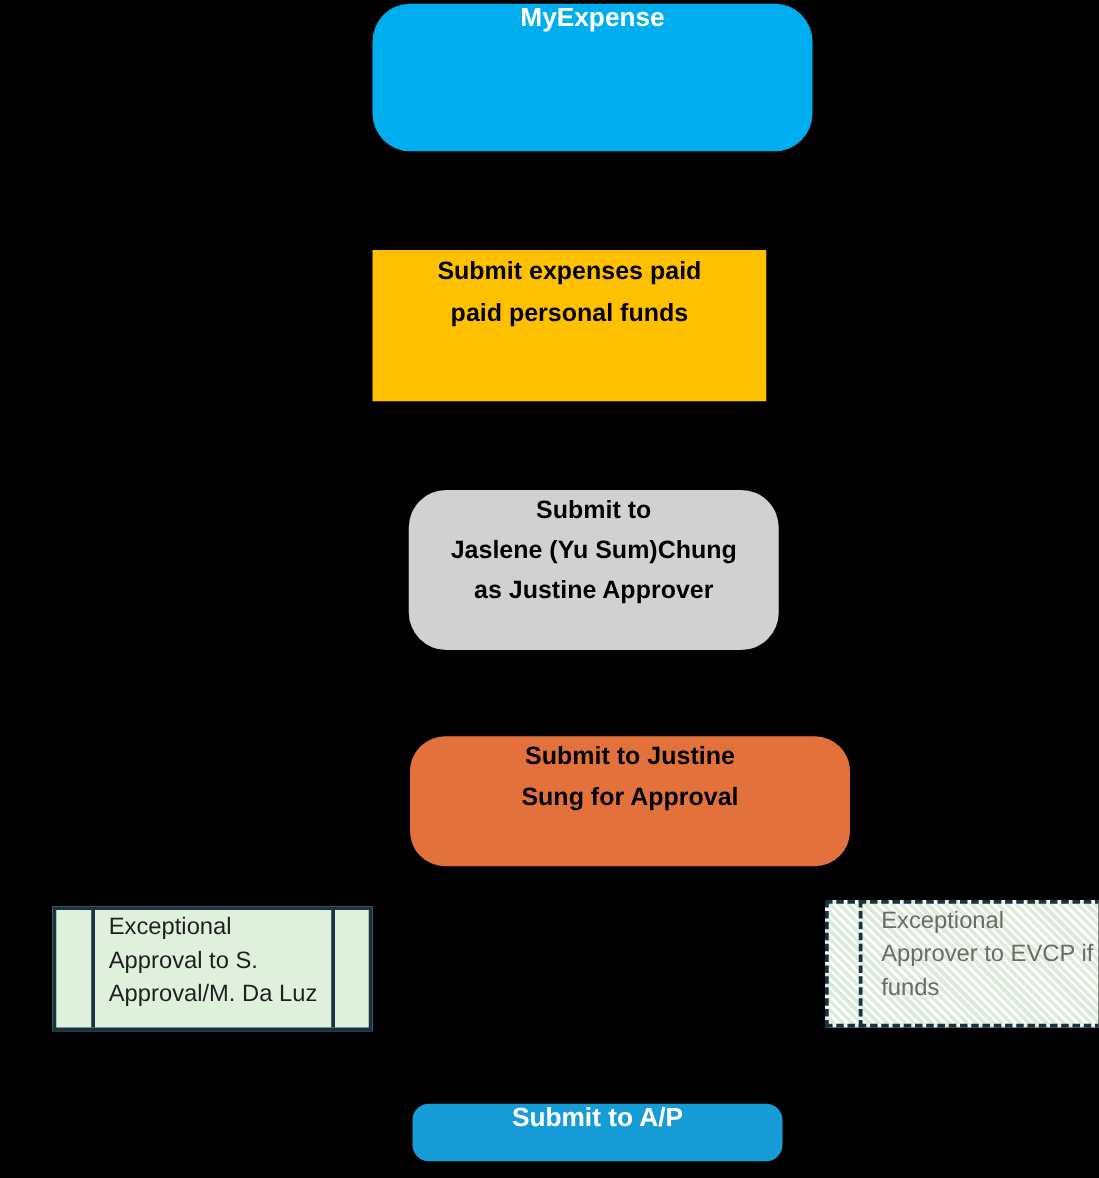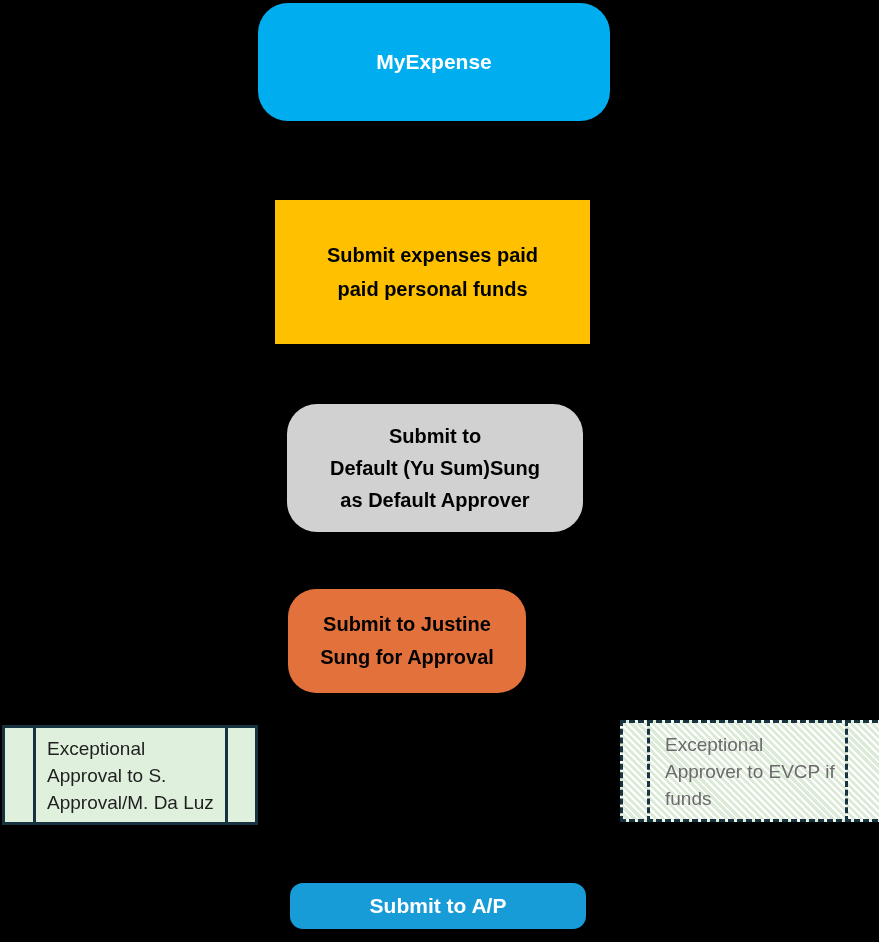--- a/index.html
+++ b/index.html
@@ -14,41 +14,41 @@
     background: #000000;
     overflow: hidden;
     font-family: "Liberation Sans", sans-serif;
   }
   .node {
     position: absolute;
     box-sizing: border-box;
     display: flex;
     flex-direction: column;
     align-items: center;
-    justify-content: center;
     text-align: center;
+    margin-left: 40px;
   }
   .bold { font-weight: 700; }
 
   #node-myexpense {
     left: 258px; top: 3px; width: 352px; height: 118px;
     border-radius: 30px;
     font-size: 21px; color: #ffffff;
   }
   #node-personal-funds {
-    left: 275px; top: 200px; width: 315px; height: 144px;
+    left: 258px; top: 200px; width: 315px; height: 121px;
     font-size: 20px; color: #000000; line-height: 34px;
   }
   #node-default-approver {
-    left: 287px; top: 404px; width: 296px; height: 128px;
+    left: 287px; top: 392px; width: 296px; height: 128px;
     border-radius: 30px;
     font-size: 20px; color: #000000; line-height: 32px;
   }
   #node-justine-chung {
-    left: 288px; top: 589px; width: 238px; height: 104px;
+    left: 288px; top: 589px; width: 352px; height: 104px;
     border-radius: 28px;
     font-size: 20px; color: #000000; line-height: 33px;
   }
   #node-exceptional-left {
     left: 2px; top: 725px; width: 256px; height: 100px;
     border: 3px solid #16333F;
     align-items: flex-start;
     text-align: left;
     padding-left: 42px;
     font-size: 19px; line-height: 27px; color: #1F1F1F;
@@ -97,22 +97,22 @@
     <span class="line">MyExpense</span>
   </div>
 
   <div id="node-personal-funds" class="node bold" style="background-color: rgb(255, 192, 0); color: rgb(0, 0, 0);">
     <span class="line">Submit expenses paid</span>
     <span class="line">paid personal funds</span>
   </div>
 
   <div id="node-default-approver" class="node bold" style="background-color: rgb(209, 209, 209); color: rgb(0, 0, 0);">
     <span class="line">Submit to</span>
-    <span class="line">Default (Yu Sum)Sung</span>
-    <span class="line">as Default Approver</span>
+    <span class="line">Jaslene (Yu Sum)Chung</span>
+    <span class="line">as Justine Approver</span>
   </div>
 
   <div id="node-justine-chung" class="node bold" style="background-color: rgb(226, 113, 59); color: rgb(0, 0, 0);">
     <span class="line">Submit to Justine</span>
     <span class="line">Sung for Approval</span>
   </div>
 
   <div id="node-exceptional-left" class="node" style="background-color: rgb(223, 240, 221); border-color: rgb(22, 51, 63); color: rgb(31, 31, 31);">
     <div class="sidebar-line left" style="background-color: rgb(22, 51, 63);"></div>
     <div class="sidebar-line right" style="background-color: rgb(22, 51, 63);"></div>

